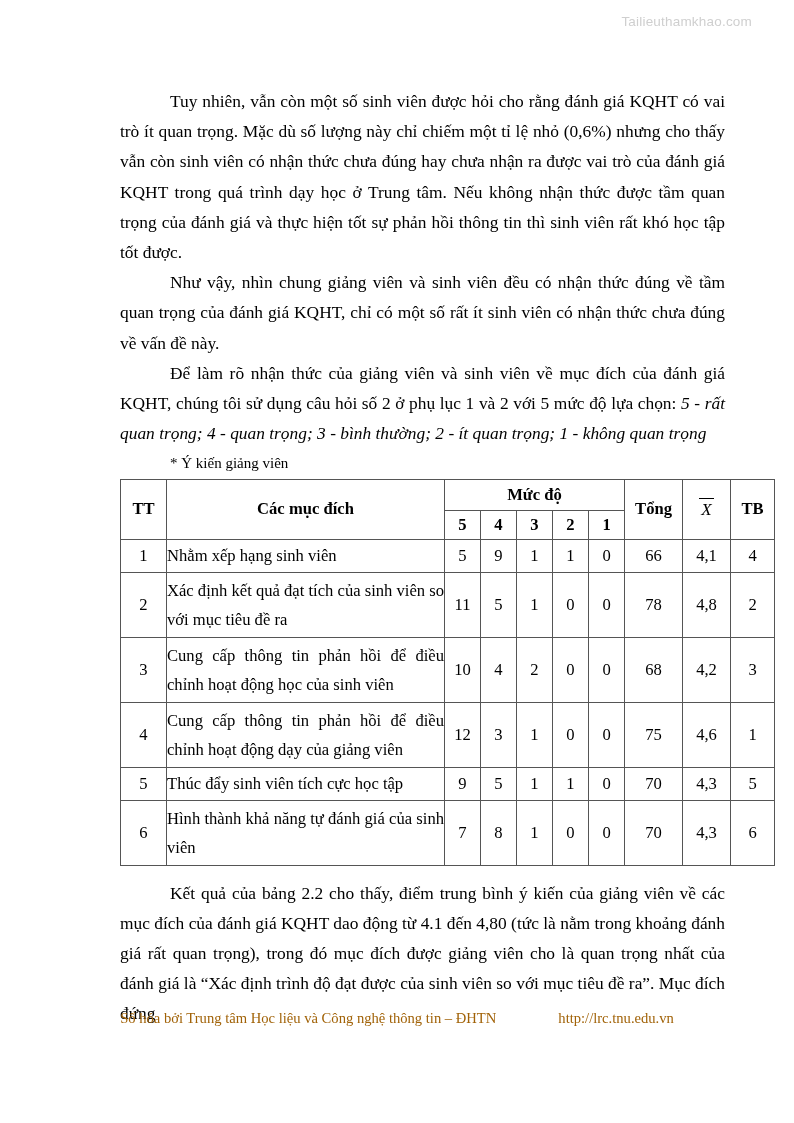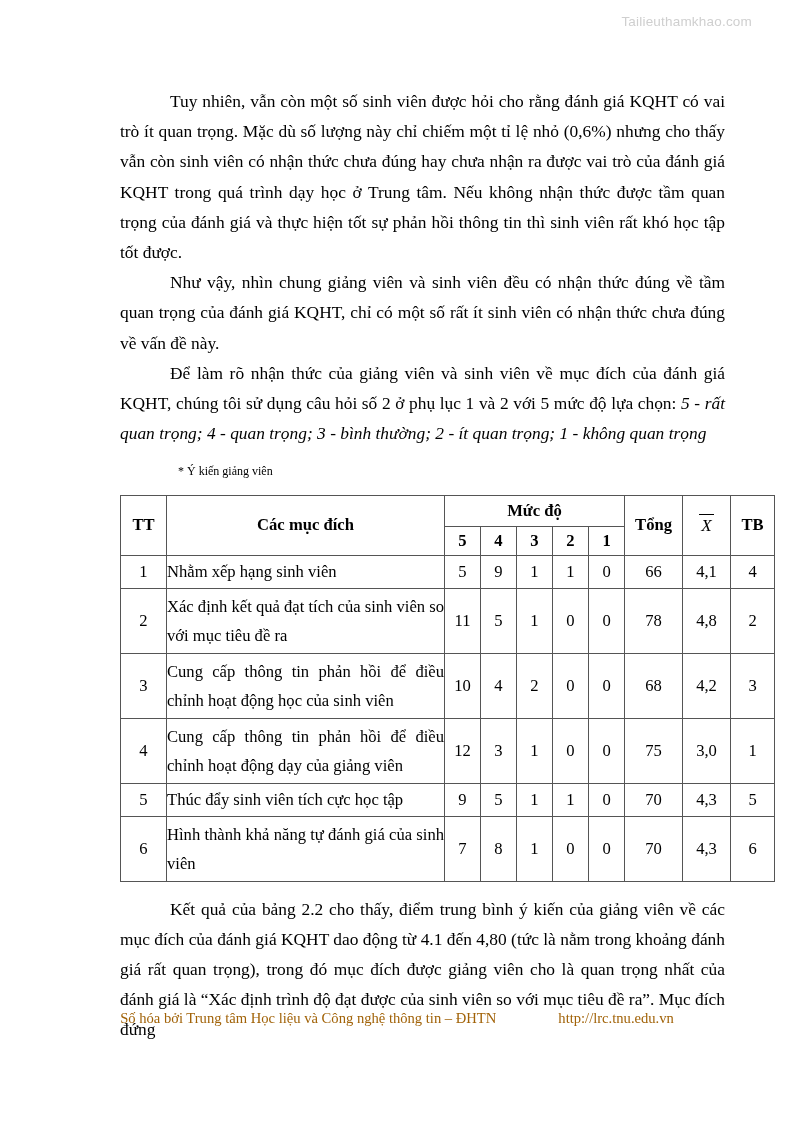--- a/index.html
+++ b/index.html
@@ -53,22 +53,22 @@
     line-height: 30.2px;
     font-style: italic;
     font-weight: normal;
     text-indent: 0;
     white-space: nowrap;
   }
   h3.section-heading .num {
     margin-right: 9px;
   }
   p.note {
-    margin: 8px;
-    font-size: 12px;
+    margin: 0;
+    font-size: 15px;
     line-height: 30.2px;
     text-indent: 50px;
   }
   .table-caption {
     margin: 2px 0 4px 0;
     font-size: 17.2px;
     line-height: 27px;
     font-weight: bold;
     text-align: center;
   }
@@ -224,21 +224,21 @@
         </tr>
         <tr class="row-double">
           <td class="c-idx">4</td>
           <td class="c-purpose">Cung cấp thông tin phản hồi để điều chỉnh hoạt động dạy của giảng viên</td>
           <td class="c-num">12</td>
           <td class="c-num">3</td>
           <td class="c-num">1</td>
           <td class="c-num">0</td>
           <td class="c-num">0</td>
           <td class="c-total">75</td>
-          <td class="c-mean">3,0</td>
+          <td class="c-mean">4,6</td>
           <td class="c-tb">1</td>
         </tr>
         <tr class="row-single">
           <td class="c-idx">5</td>
           <td class="c-purpose single">Thúc đẩy sinh viên tích cực học tập</td>
           <td class="c-num">9</td>
           <td class="c-num">5</td>
           <td class="c-num">1</td>
           <td class="c-num">1</td>
           <td class="c-num">0</td>

